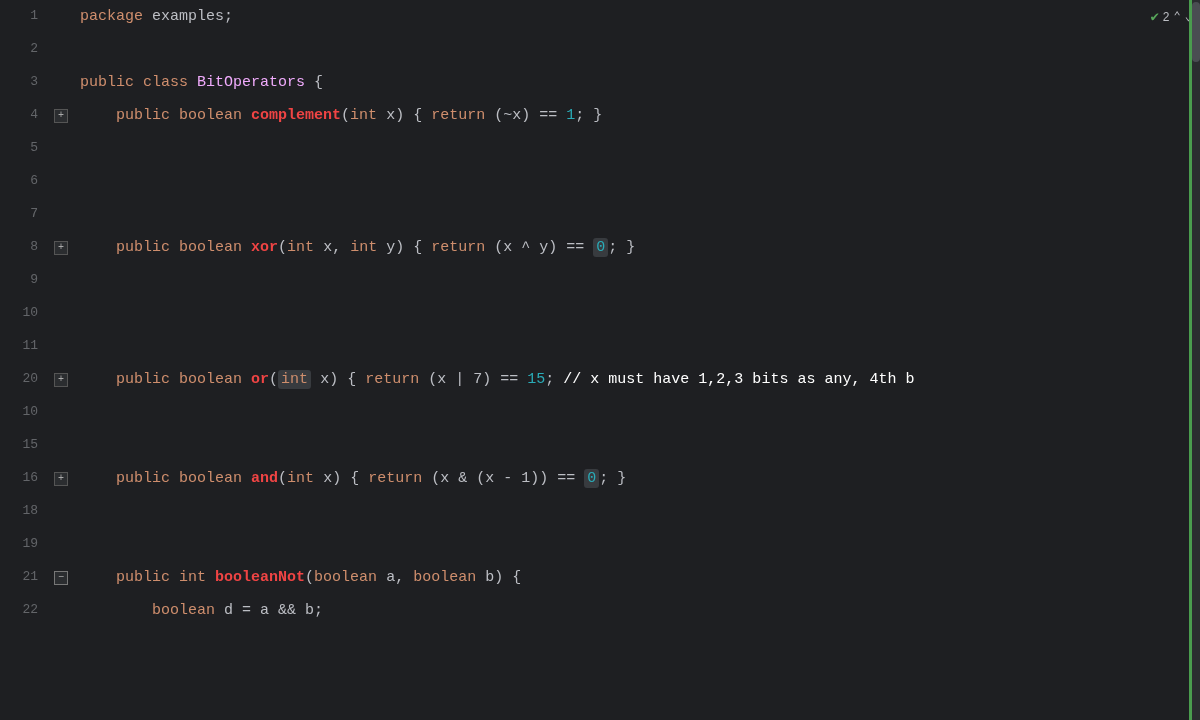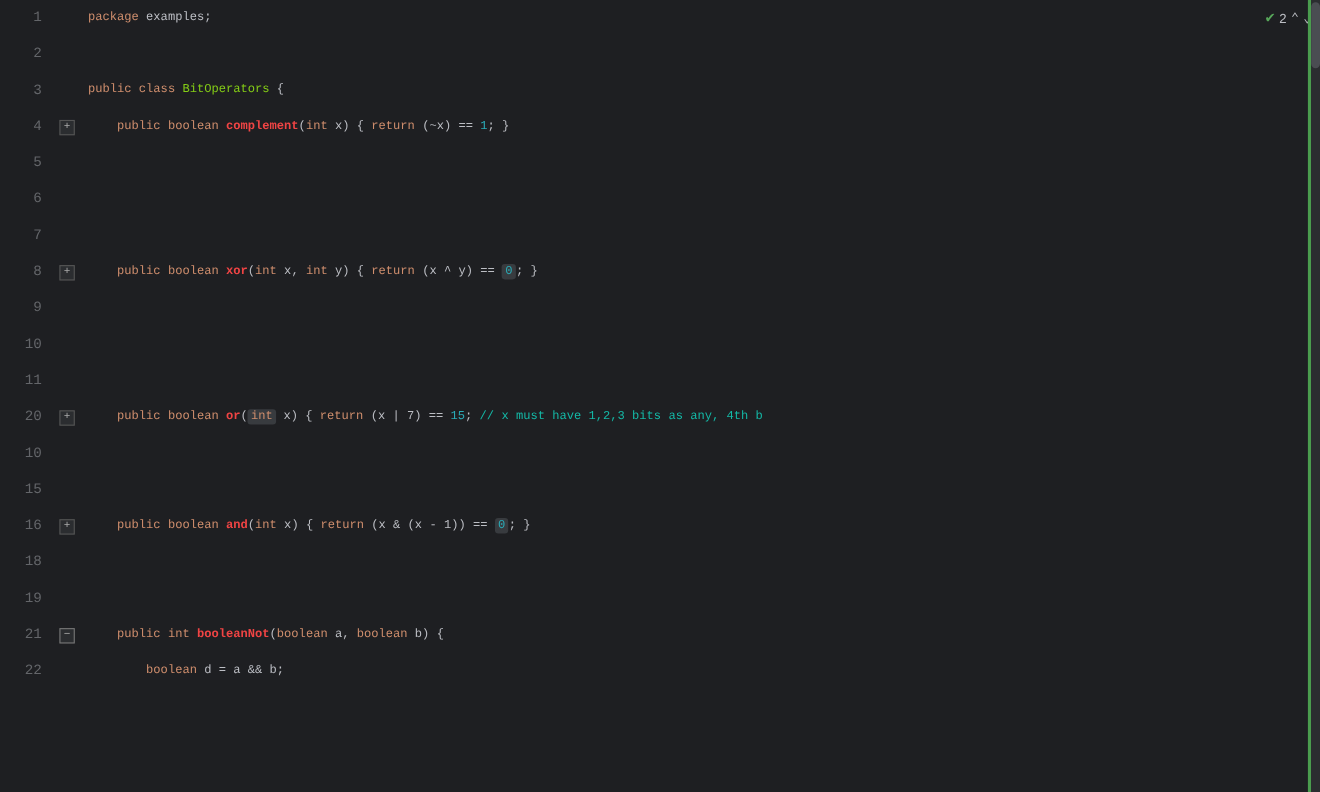--- a/index.html
+++ b/index.html
@@ -71,31 +71,31 @@
       font-size: 10px;
       display: flex;
       align-items: center;
       justify-content: center;
       cursor: pointer;
     }
     .line-content {
       flex: 1;
       padding: 8px 0 8px 8px;
       white-space: pre;
-      font-size: 11px;
+      font-size: 15px;
       line-height: 17px;
     }
     
     .kw { color: #cf8e6d; } 
-    .cn { color: #84cc16; margin-top: 12px; } 
+    .cn { color: #f0abfc; margin-top: 12px; } 
     .fn-bold { color: #ef4444; font-weight: bold; }
     .num { color: #2aacb8; }
     .op { color: #bcbec4; }
     .punct { color: #bcbec4; }
-    .comment { color: #14b8a6; }
+    .comment { color: #ffffff; }
     .highlight-bg {
       background: #383b3f;
       border-radius: 3px;
       padding: 1px 3px;
     }
     .gutter-icons {
       position: absolute;
       right: 8px;
       top: 8px;
       display: flex;

